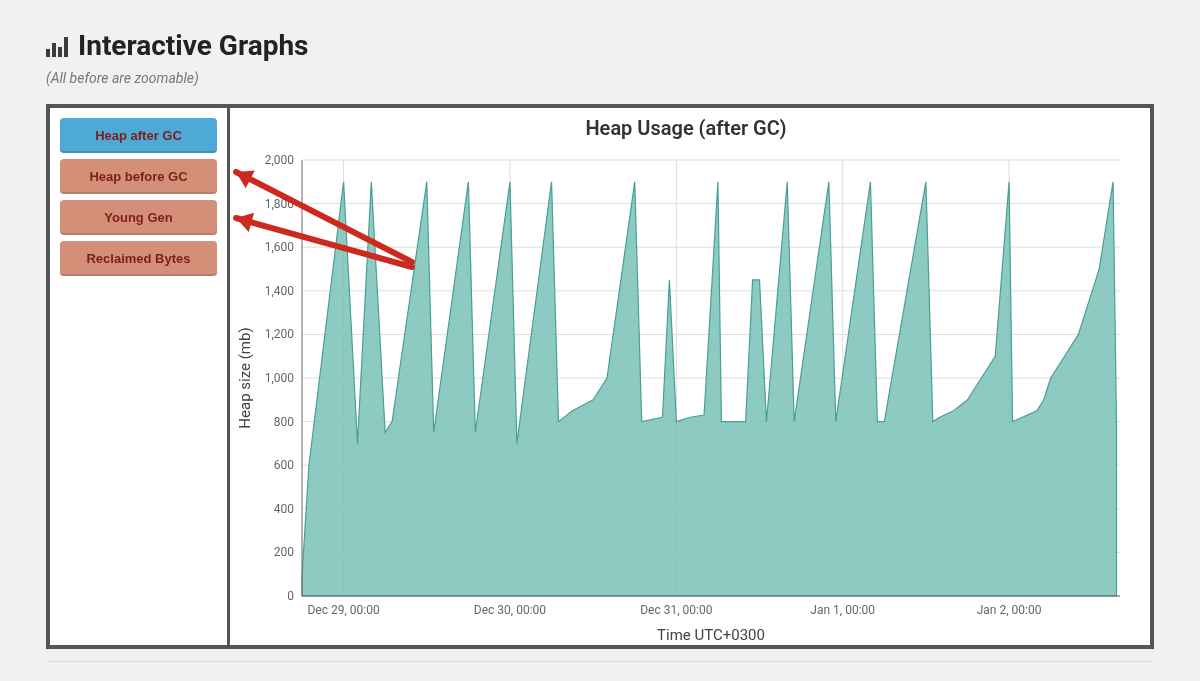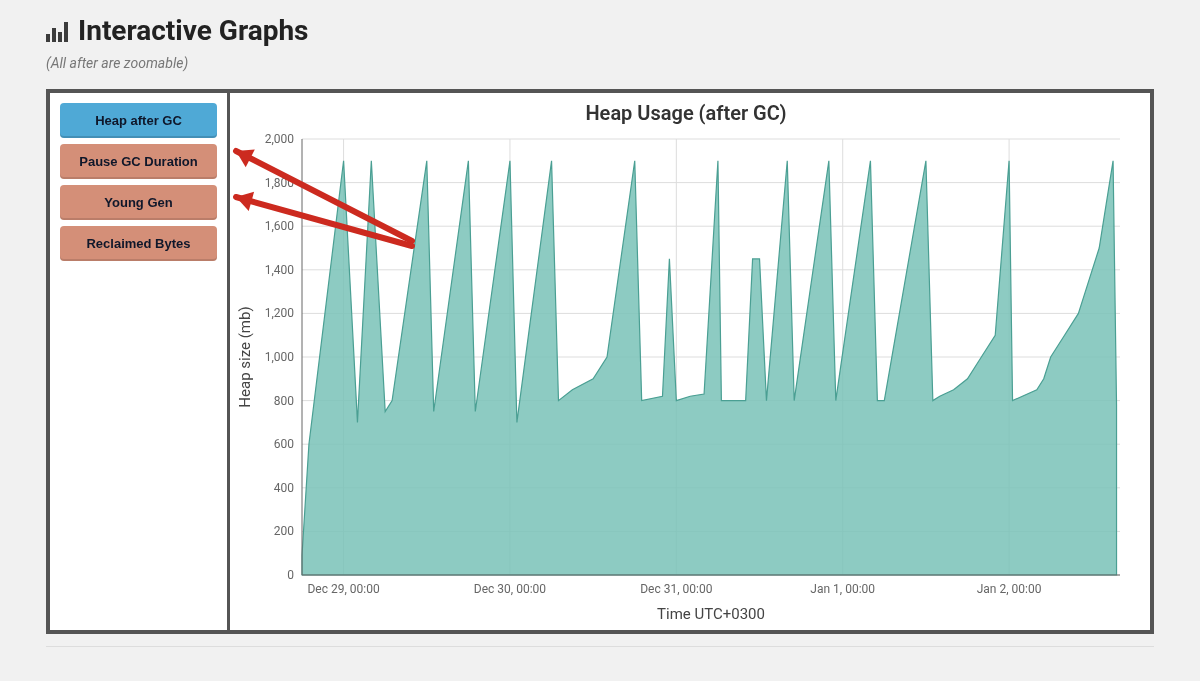--- a/index.html
+++ b/index.html
@@ -4,21 +4,21 @@
 <style>
   * { box-sizing: border-box; margin: 0; padding: 0; }
   body {
     font-family: -apple-system, BlinkMacSystemFont, "Segoe UI", Roboto, Helvetica, Arial, sans-serif;
     background: #f1f1f1;
     width: 1200px;
     height: 681px;
     overflow: hidden;
     color: #333;
   }
-  .page { padding: 4px 46px 0 46px; }
+  .page { padding: 19px 46px 0 46px; }
   .page-title-row { display: flex; align-items: center; gap: 10px; margin-bottom: 8px; margin-top: 10px; }
   .bars-icon { display: flex; align-items: flex-end; gap: 2px; height: 22px; }
   .bars-icon span { width: 4px; background: #3c3c3c; display: inline-block; }
   .page-title { font-size: 28px; font-weight: 700; color: #222; }
   .page-subtitle { font-style: italic; color: #777; font-size: 14px; margin-bottom: 18px; }
 
   .panel {
     background: #fff;
     border: 4px solid #555;
     display: flex;
@@ -31,31 +31,31 @@
     border-right: 3px solid #555;
     padding: 10px;
     display: flex;
     flex-direction: column;
     gap: 6px;
   }
   .tab-btn {
     border: none;
     border-radius: 4px;
     padding: 10px 6px;
-    color: #0f172a;
+    color: #7f1d1d;
     font-weight: 600;
     font-size: 13px;
     text-align: center;
     cursor: pointer;
   }
   .tab-active   { background: #4fa9d6; box-shadow: inset 0 -2px 0 rgba(0,0,0,0.15); }
   .tab-inactive { background: #d48f78; box-shadow: inset 0 -2px 0 rgba(0,0,0,0.12); }
 
   .chart-area { flex: 1; position: relative; padding: 4px 10px 4px 2px; }
-  .chart-title { text-align: center; font-size: 20px; font-weight: 600; margin: 4px 0 6px 0; }
+  .chart-title { text-align: center; font-size: 20px; font-weight: 600; margin: 4px 0 12px 0; }
   .chart-svg { display: block; }
 
   .annotation {
     position: absolute;
     left: 446px;
     top: 98px;
     color: #cc2a1f;
     font-weight: 700;
     font-size: 20px;
     line-height: 1.25;
@@ -71,26 +71,26 @@
 <div class="page">
   <div class="page-title-row">
     <div class="bars-icon">
       <span style="height:8px"></span>
         <span style="height:14px"></span>
         <span style="height:10px"></span>
         <span style="height:20px"></span>
     </div>
     <h1 class="page-title">Interactive Graphs</h1>
   </div>
-  <div class="page-subtitle">(All after are zoomable)</div>
+  <div class="page-subtitle">(All before are zoomable)</div>
 
   <div class="panel">
     <div class="sidebar">
       <button class="tab-btn tab-active">Heap after GC</button>
-      <button class="tab-btn tab-inactive">Pause GC Duration</button>
+      <button class="tab-btn tab-inactive">Heap before GC</button>
       <button class="tab-btn tab-inactive">Young Gen</button>
       <button class="tab-btn tab-inactive">Reclaimed Bytes</button>
     </div>
 
     <div class="chart-area">
       <div class="chart-title">Heap Usage (after GC)</div>
       <svg id="chart-svg" class="chart-svg" width="900" height="500">
           <line x1="70" y1="444" x2="888" y2="444" stroke="#dddddd" stroke-width="1"></line>
           <text x="62" y="448" text-anchor="end" font-size="12" fill="#666666">0</text>
           <line x1="70" y1="400.4" x2="888" y2="400.4" stroke="#dddddd" stroke-width="1"></line>

